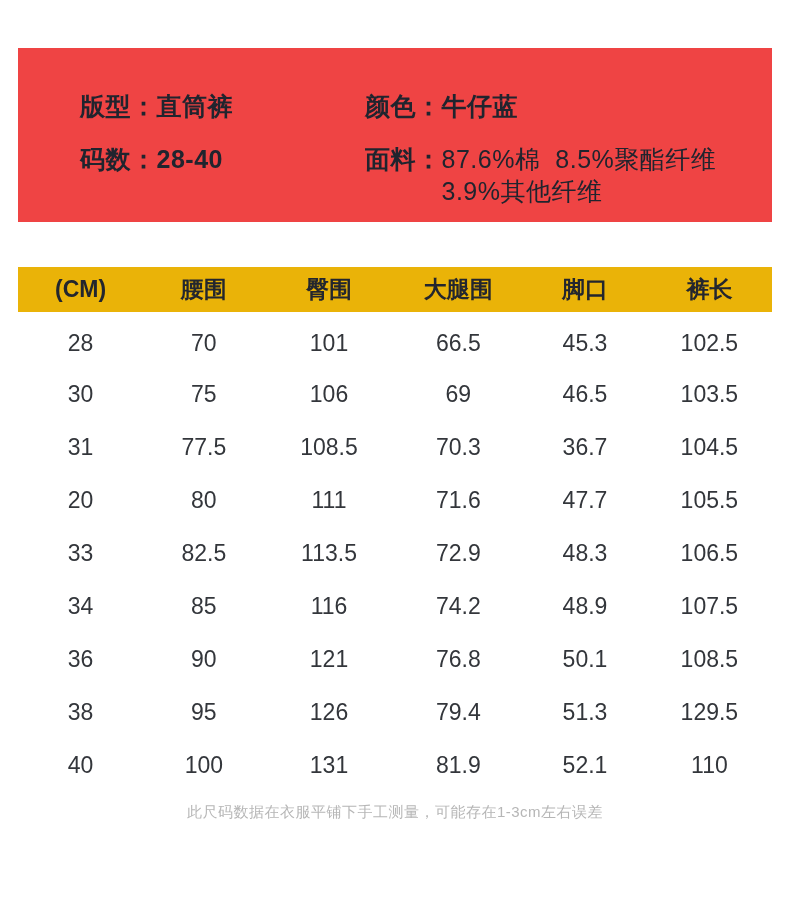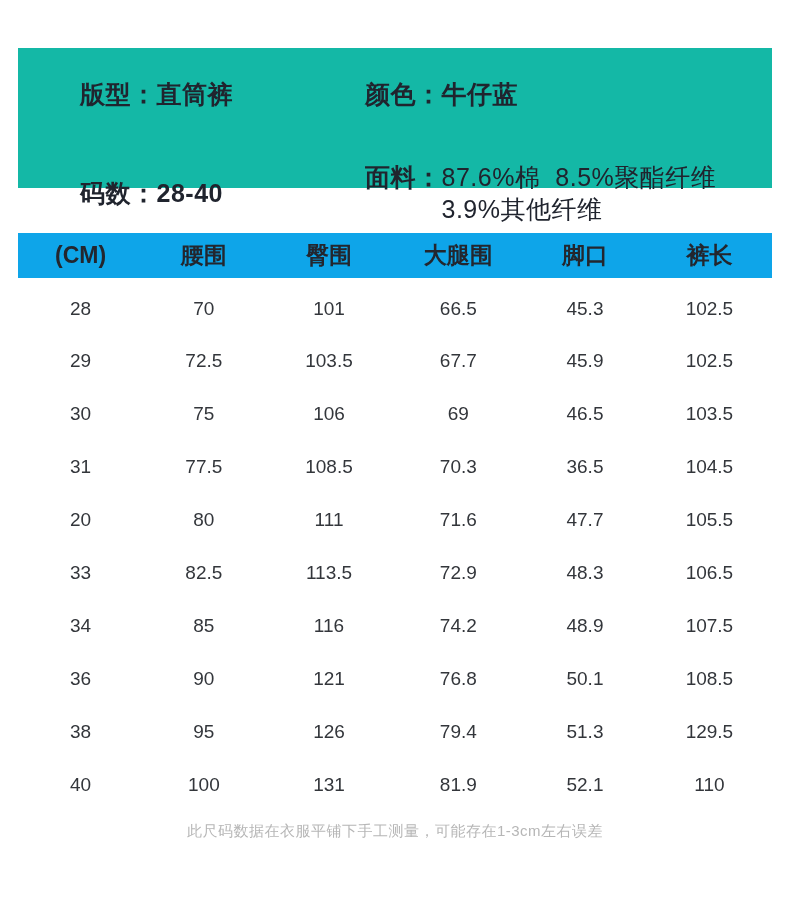--- a/index.html
+++ b/index.html
@@ -6,61 +6,61 @@
   html,body { background:#ffffff; }
   body {
     width:790px; height:897px;
     font-family:"Liberation Sans","DejaVu Sans",sans-serif;
     position:relative; overflow:hidden;
   }
 
   
   .info-panel {
     margin:48px 18px 0 18px;
-    height:140px;
-    background:#14b8a6;
-    padding-top:31px;
+    height:174px;
+    background:#ef4444;
+    padding-top:43px;
   }
   .info-row {
     display:flex;
     padding-left:62px;
     font-size:25px;
     line-height:31px;
     color:#20242e;
     letter-spacing:0.5px;
   }
-  .info-row + .info-row { margin-top:52px;align-items:center; }
+  .info-row + .info-row { margin-top:22px; }
   .info-cell-left { flex:0 0 285px; display:flex; }
   .info-cell-right { display:flex; }
   .info-label { font-weight:700; white-space:pre; }
   .info-value { font-weight:700; white-space:pre; }
   .fabric-lines { font-weight:500; }
   .fabric-lines div { white-space:pre; line-height:31px; }
   .fabric-lines div + div { margin-top:1px; }
 
   
   .size-table {
     width:754px;
     margin:45px 18px 0 18px;
     border-collapse:collapse;
     table-layout:fixed;
   }
   .size-table thead th {
     height:48px;
-    background:#0ea5e9;
+    background:#eab308;
     font-size:23px;
     font-weight:700;
     color:#23262e;
     text-align:center;
     vertical-align:middle;
     border-bottom:7px solid #ffffff;
   }
   .size-table tbody td {
     height:53px;
-    font-size:19px;
+    font-size:23px;
     font-weight:400;
     color:#33363b;
     text-align:center;
     vertical-align:middle;
   }
 
   
   .footnote {
     margin-top:11px;
     text-align:center;
@@ -120,41 +120,33 @@
   <tbody>
       <tr>
     <td>28</td>
     <td>70</td>
     <td>101</td>
     <td>66.5</td>
     <td>45.3</td>
     <td>102.5</td>
   </tr>
       <tr>
-    <td>29</td>
-    <td>72.5</td>
-    <td>103.5</td>
-    <td>67.7</td>
-    <td>45.9</td>
-    <td>102.5</td>
-  </tr>
-      <tr>
     <td>30</td>
     <td>75</td>
     <td>106</td>
     <td>69</td>
     <td>46.5</td>
     <td>103.5</td>
   </tr>
       <tr>
     <td>31</td>
     <td>77.5</td>
     <td>108.5</td>
     <td>70.3</td>
-    <td>36.5</td>
+    <td>36.7</td>
     <td>104.5</td>
   </tr>
       <tr>
     <td>20</td>
     <td>80</td>
     <td>111</td>
     <td>71.6</td>
     <td>47.7</td>
     <td>105.5</td>
   </tr>

